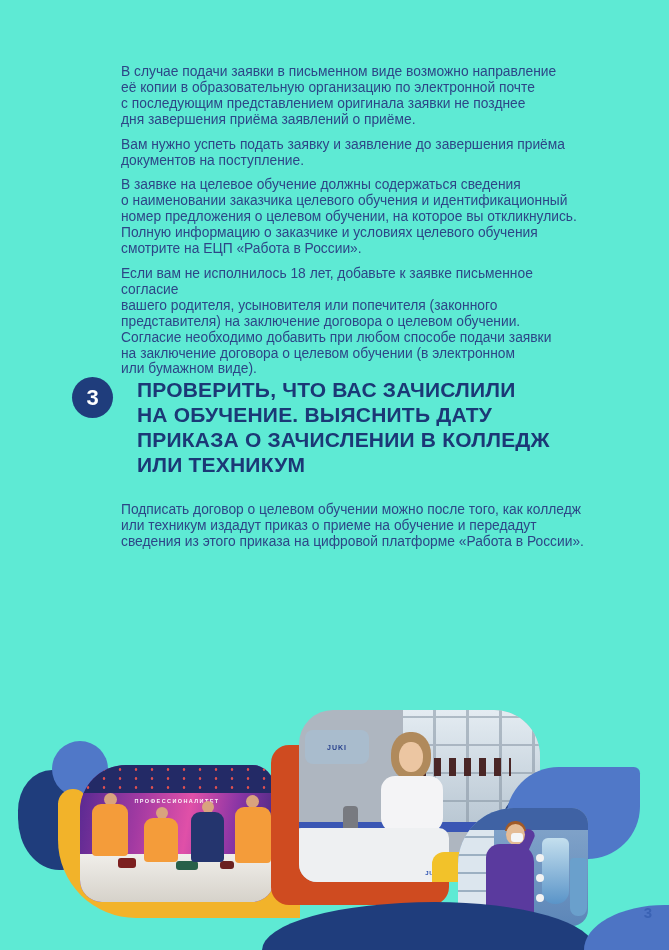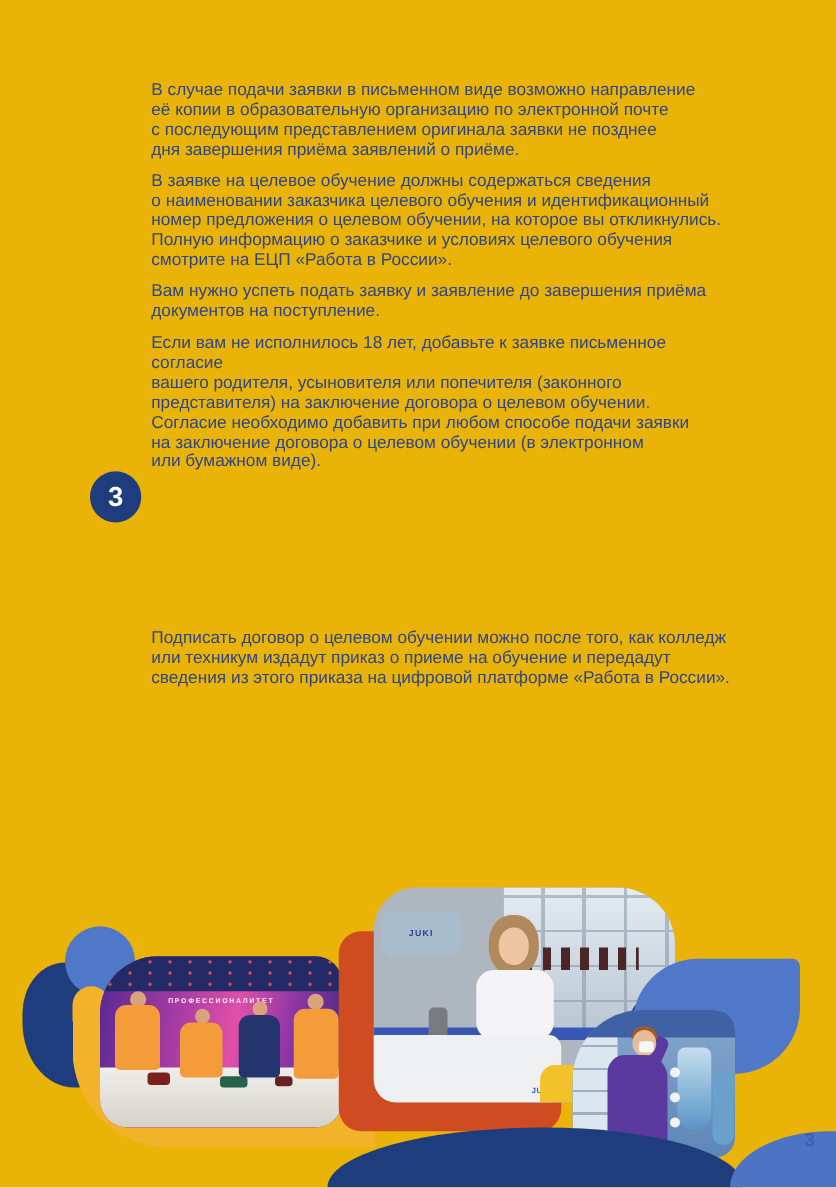--- a/index.html
+++ b/index.html
@@ -1,17 +1,17 @@
 <!DOCTYPE html>
 <html><head>
 <meta charset="utf-8">
 <style>
   html,body{margin:0;padding:0;background:#ffffff;}
   .page{
-    position:relative;width:669px;height:950px;background:#eab308;
+    position:relative;width:669px;height:950px;background:#5eead4;
     overflow:hidden;font-family:"Liberation Sans",sans-serif;
   }
   
   .copy{position:absolute;left:121px;width:472px;}
   .top-copy{top:64px;}
   .mid-copy{top:502px;}
   .para{
     margin:0 0 9px 0;white-space:pre-line;
     font-size:13.8px;line-height:15.9px;color:#2d4687;
   }
@@ -103,36 +103,40 @@
 </head>
 <body>
 
 <div class="page">
 
   <div class="copy top-copy">
     <p class="para">В случае подачи заявки в письменном виде возможно направление
 её копии в образовательную организацию по электронной почте
 с последующим представлением оригинала заявки не позднее
 дня завершения приёма заявлений о приёме.</p>
+    <p class="para">Вам нужно успеть подать заявку и заявление до завершения приёма
+документов на поступление.</p>
     <p class="para">В заявке на целевое обучение должны содержаться сведения
 о наименовании заказчика целевого обучения и идентификационный
 номер предложения о целевом обучении, на которое вы откликнулись.
 Полную информацию о заказчике и условиях целевого обучения
 смотрите на ЕЦП «Работа в России».</p>
-    <p class="para">Вам нужно успеть подать заявку и заявление до завершения приёма
-документов на поступление.</p>
     <p class="para">Если вам не исполнилось 18 лет, добавьте к заявке письменное согласие
 вашего родителя, усыновителя или попечителя (законного
 представителя) на заключение договора о целевом обучении.
 Согласие необходимо добавить при любом способе подачи заявки
 на заключение договора о целевом обучении (в электронном
 или бумажном виде).</p>
   </div>
 
   <div class="section-badge">3</div>
+  <div class="section-title">ПРОВЕРИТЬ, ЧТО ВАС ЗАЧИСЛИЛИ
+НА ОБУЧЕНИЕ. ВЫЯСНИТЬ ДАТУ
+ПРИКАЗА О ЗАЧИСЛЕНИИ В КОЛЛЕДЖ
+ИЛИ ТЕХНИКУМ</div>
 
   <div class="copy mid-copy">
     <p class="para">Подписать договор о целевом обучении можно после того, как колледж
 или техникум издадут приказ о приеме на обучение и передадут
 сведения из этого приказа на цифровой платформе «Работа в России».</p>
   </div>
 
   <div class="abs navy-blob"></div>
   <div class="abs light-circle"></div>
   <div class="abs yellow-arc"></div>

